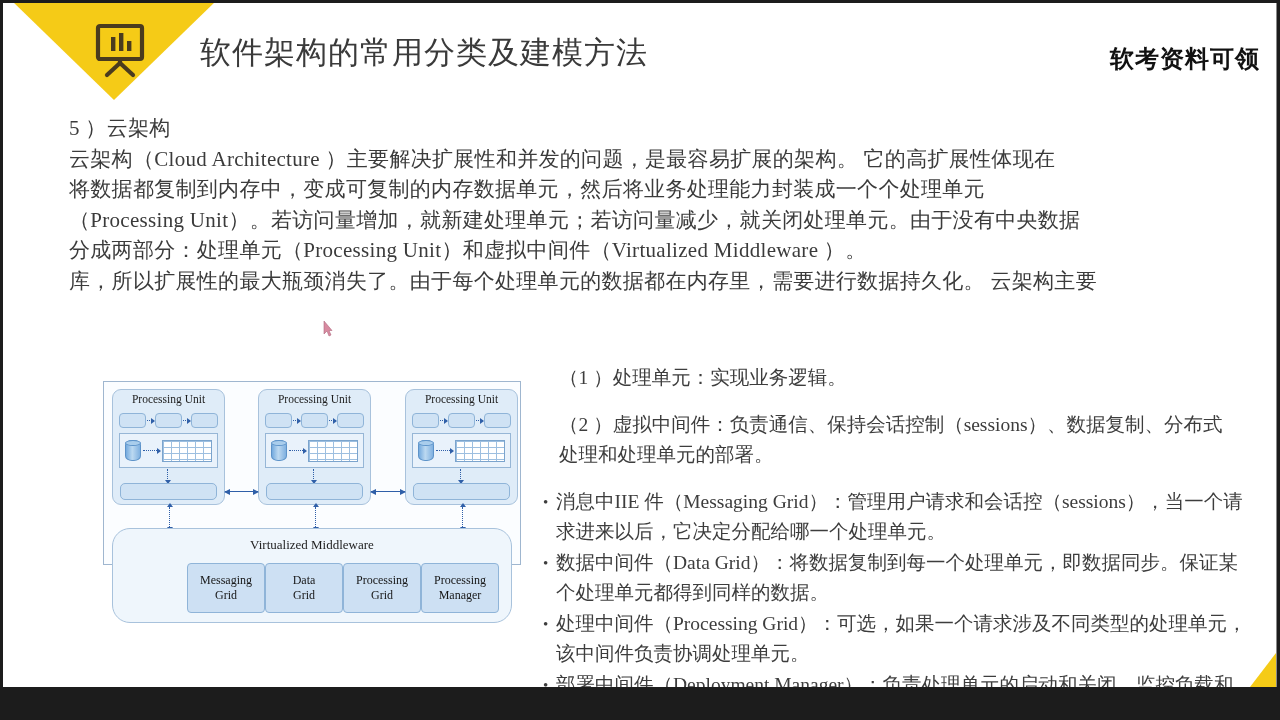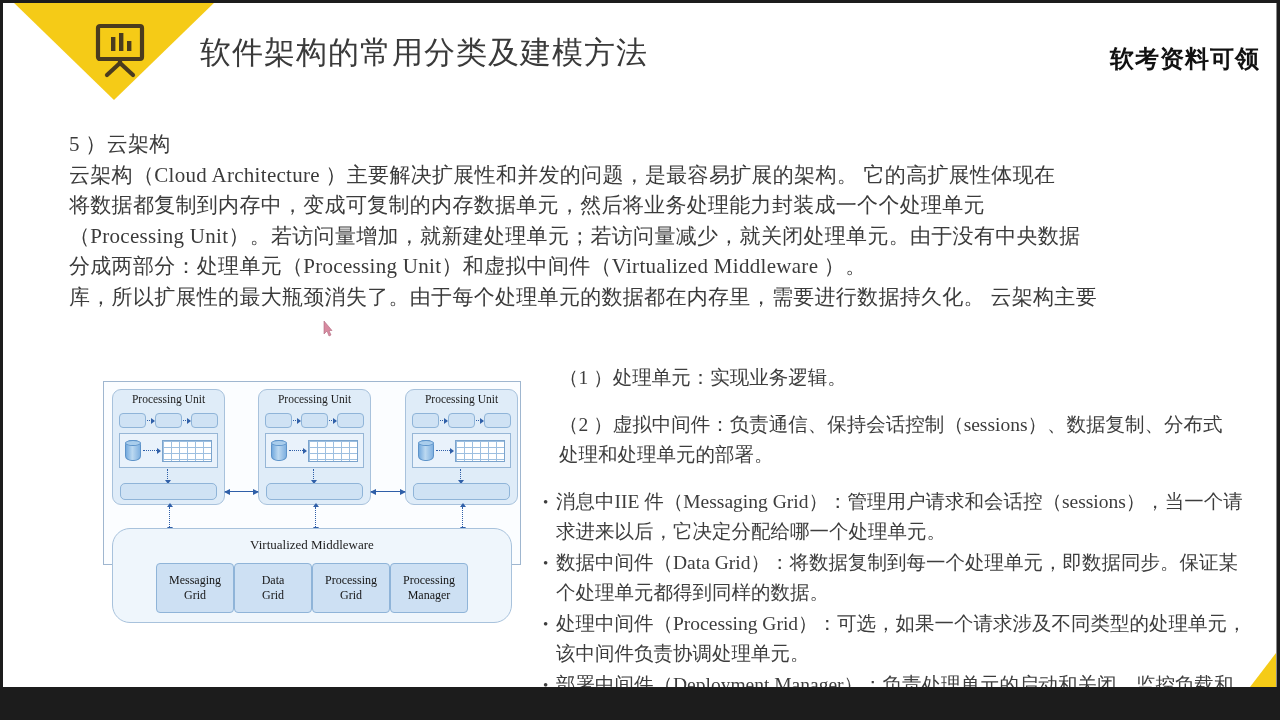--- a/index.html
+++ b/index.html
@@ -84,21 +84,20 @@
   
   .intro {
     position: absolute;
     left: 66px;
     top: 110px;
     width: 1180px;
     font-size: 21px;
     line-height: 30.5px;
     color: #3b3b3b;
     letter-spacing: 0.3px;
-    margin-top: 16px;
   }
   .intro .ln { display: block; white-space: nowrap; }
 
   
   .right-col {
     position: absolute;
     left: 540px;
     top: 344px;
     width: 710px;
     font-size: 19.5px;
@@ -322,21 +321,21 @@
     text-align: center;
     font-size: 13px;
     color: #1d1d1d;
     white-space: nowrap;
   }
   .vm-grids {
     position: absolute;
     top: 34px; left: 12px; right: 12px;
     height: 50px;
     display: flex;
-    justify-content: center;
+    justify-content: flex-end;
   }
   .grid-cell {
     width: 78px;
     height: 50px;
     background: #cde0f3;
     border: 1.3px solid #8fb4d8;
     border-radius: 4px;
     box-sizing: border-box;
     display: flex;
     flex-direction: column;

